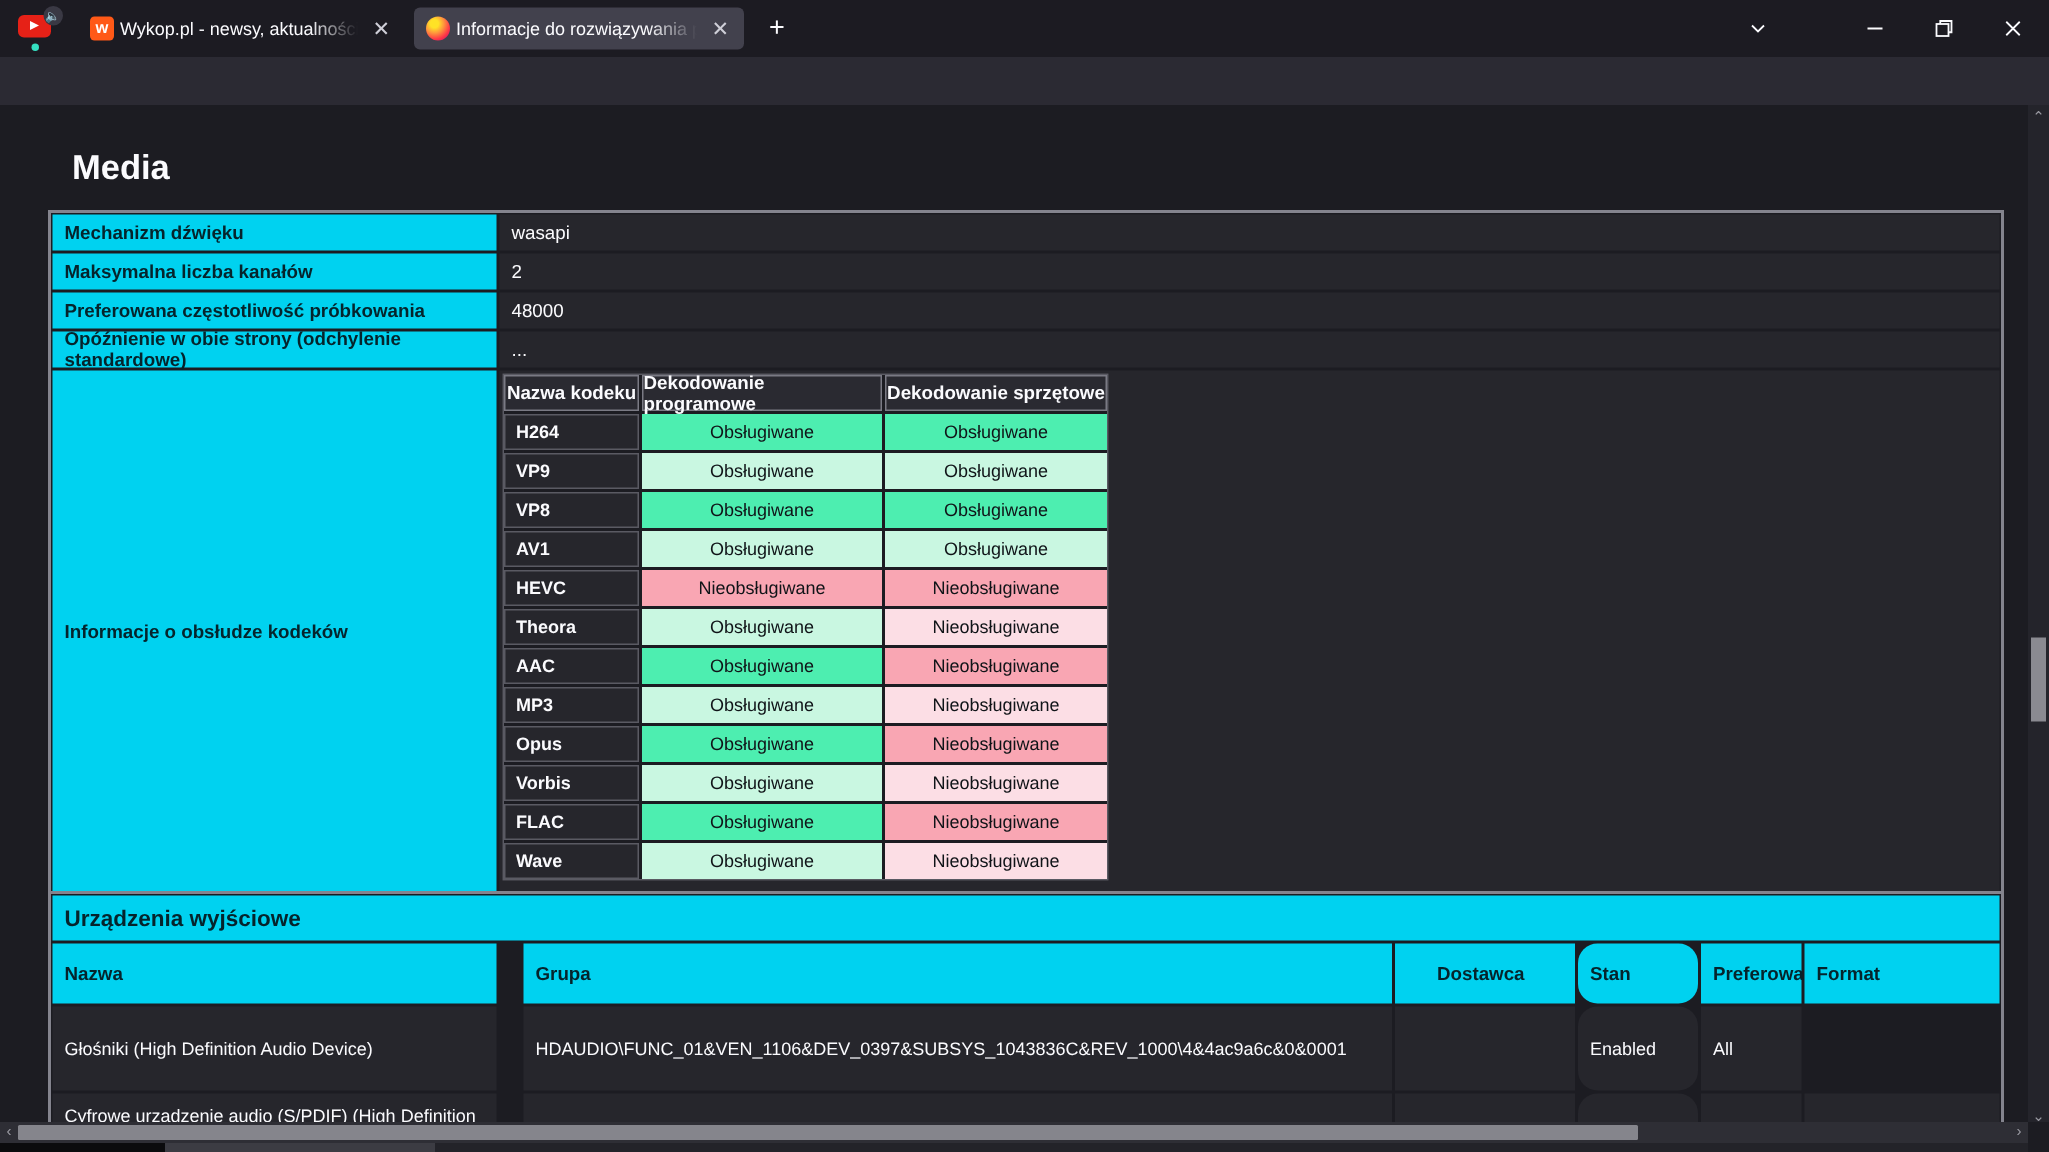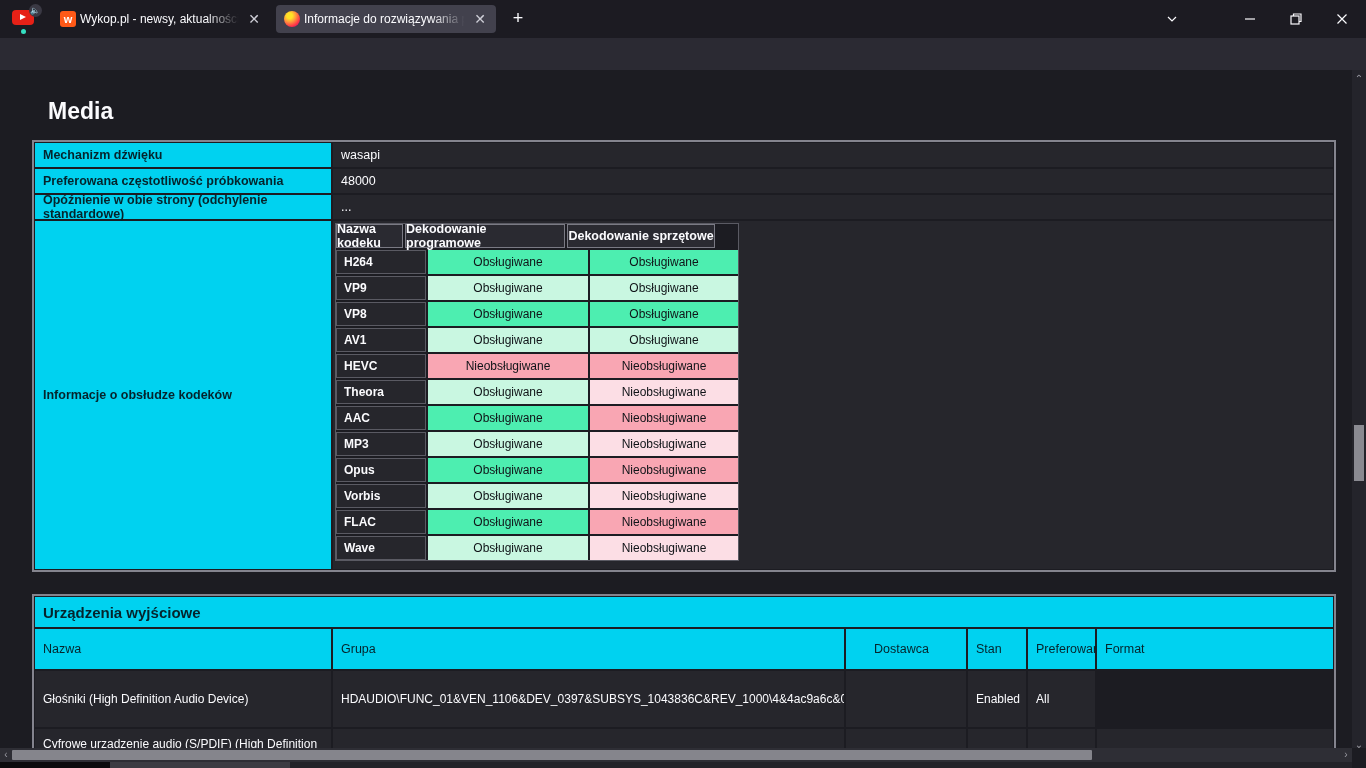--- a/index.html
+++ b/index.html
@@ -61,28 +61,28 @@
   .lbl { width:296px; background:var(--cyan); color:#05242c; font-weight:bold; font-size:12.5px; padding:0 8px; }
   .val { flex:1; background:#26262c; color:#fbfbfe; font-size:12.5px; padding:0 8px; }
   .h24 { height:24px; }
 
   .codecwrap { flex:1; background:#26262c; padding:2px 0 0 2px; }
   .ctable { width:404px; display:flex; flex-direction:column; gap:2px; background:#1c1c22; border:1px solid #5a5a63; }
   .crow { display:flex; gap:2px; height:24px; }
   .chead { background:#2a2a31; border:1px solid #7a7a84; color:#fbfbfe; font-weight:bold; font-size:12.5px; display:flex; align-items:center; justify-content:center; }
   .cname { width:90px; background:#26262c; border:1px solid #5a5a63; color:#fbfbfe; font-size:12px; font-weight:bold; display:flex; align-items:center; padding-left:7px; }
   .cst { display:flex; align-items:center; justify-content:center; font-size:12px; color:#101418; }
-  .w1{width:67px;} .w2{width:160px;} .w3{width:148px;}
+  .w1{width:90px;} .w2{width:160px;} .w3{width:148px;}
   .ok.strong { background:var(--green-s); } .ok.light { background:var(--green-l); }
   .no.strong { background:var(--pink-s); } .no.light { background:var(--pink-l); }
 
   .sechead { background:var(--cyan); color:#05242c; font-weight:bold; font-size:15px; padding:0 8px; height:30px; display:flex; align-items:center; }
-  .colh { background:var(--cyan); color:#05242c; font-weight:normal; font-size:12.5px; padding:0 8px; height:40px; display:flex; align-items:center; }
+  .colh { background:var(--cyan); color:#05242c; font-weight:bold; font-size:12.5px; padding:0 8px; height:40px; display:flex; align-items:center; }
   .dcell { background:#26262c; color:#fbfbfe; font-size:12px; padding:0 8px; display:flex; align-items:center; overflow:hidden; white-space:nowrap; }
-  .cw1{width:296px;} .cw2{width:511px;} .cw3{width:120px;padding-left:28px;} .cw4{width:58px;} .cw5{width:67px;} .cw6{flex:1;}
+  .cw1{width:296px;} .cw2{width:579px;margin-left:16px;} .cw3{width:120px;padding-left:28px;} .cw4{width:80px;border-radius:13px;} .cw5{width:67px;} .cw6{flex:1;}
 
   
   .vscroll { position:absolute; right:0; top:0; width:14px; height:698px; background:#24242b; }
   .vthumb { position:absolute; left:2px; top:355px; width:10px; height:56px; background:#8a8a91; }
   .hscroll { position:absolute; left:0; top:678px; width:1352px; height:14px; background:#2e2e35; }
   .hthumb { position:absolute; left:12px; top:2px; width:1080px; height:10px; background:#85858c; border-radius:1px; }
   .sarrow { position:absolute; color:#9a9aa2; font-size:10px; line-height:14px; width:12px; text-align:center; }
   .corner { position:absolute; right:0; top:678px; width:14px; height:20px; background:#1c1c22; }
   .strip { position:absolute; left:0; top:692px; width:1352px; height:6px; background:#232329; }
   .strip .s1 { position:absolute; left:0; top:0; width:110px; height:6px; background:#0b0b0d; }
@@ -235,20 +235,24 @@
 
   <div class="content">
     <div class="h1">Media</div>
 
     <div class="tbl" style="top:70px">
       <div class="row h24">
         <div class="cell lbl">Mechanizm dźwięku</div>
         <div class="cell val">wasapi</div>
       </div>
       <div class="row h24">
+        <div class="cell lbl">Maksymalna liczba kanałów</div>
+        <div class="cell val">2</div>
+      </div>
+      <div class="row h24">
         <div class="cell lbl">Preferowana częstotliwość próbkowania</div>
         <div class="cell val">48000</div>
       </div>
       <div class="row h24">
         <div class="cell lbl">Opóźnienie w obie strony (odchylenie standardowe)</div>
         <div class="cell val">...</div>
       </div>
 
       <div class="row" style="height:348px">
         <div class="cell lbl">Informacje o obsłudze kodeków</div>

